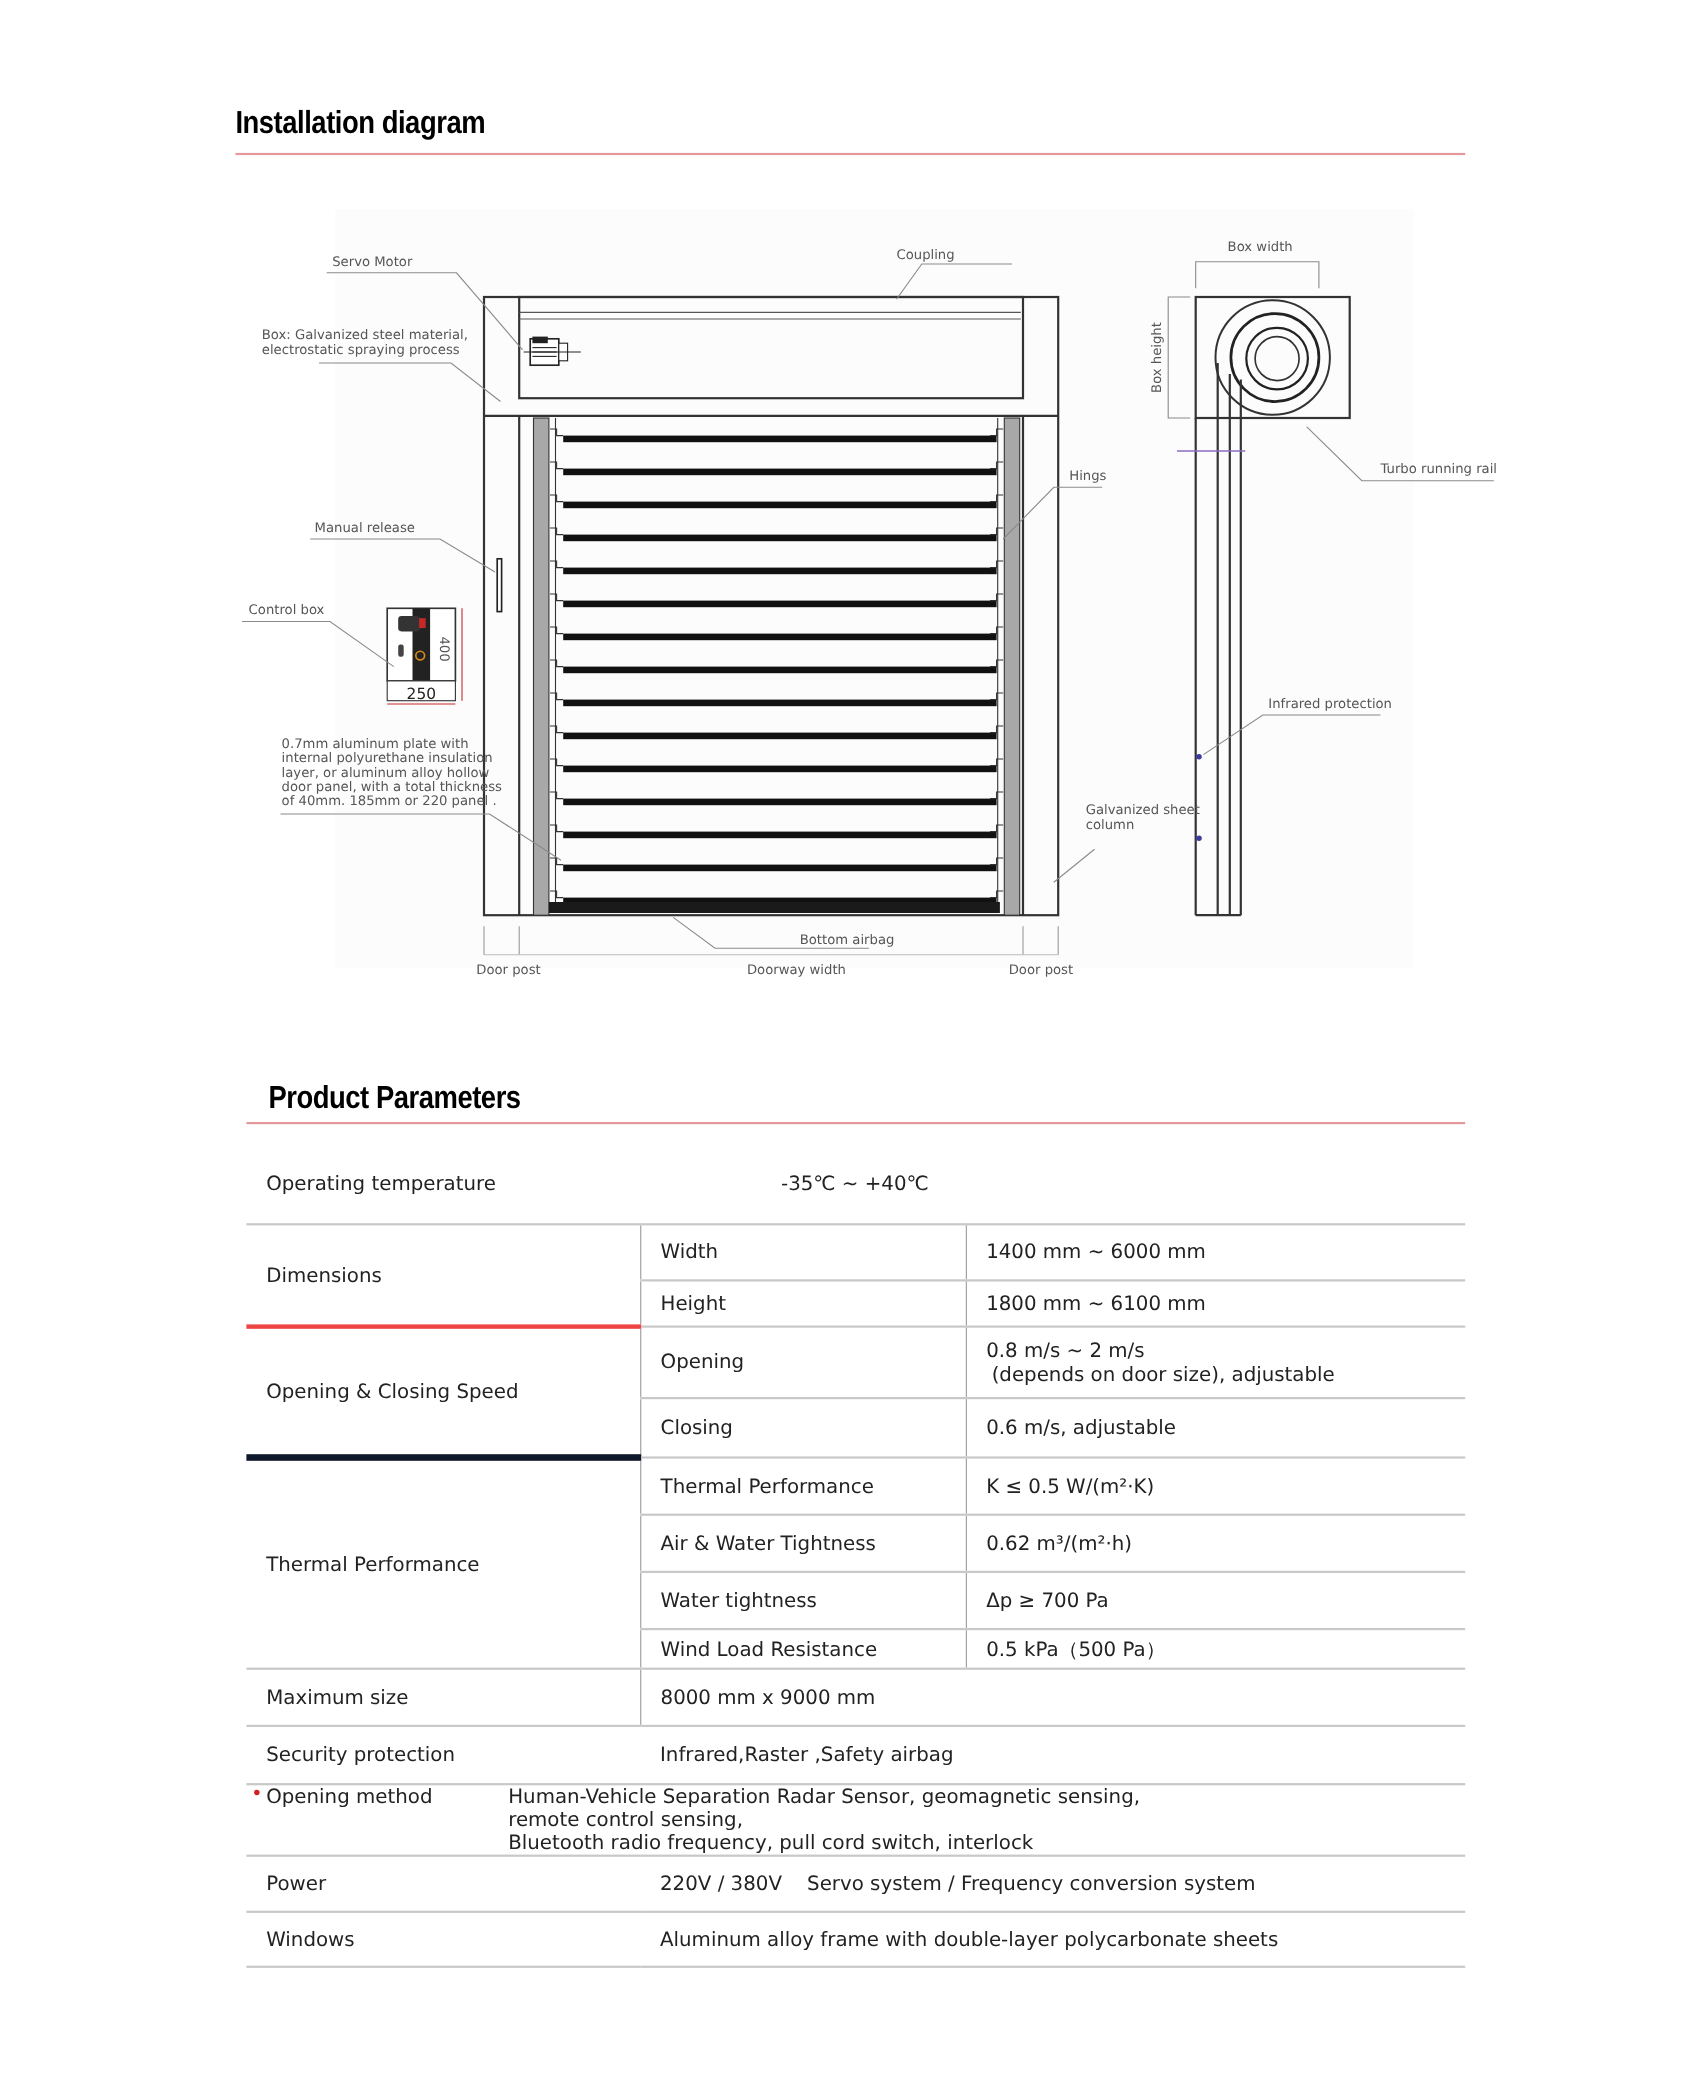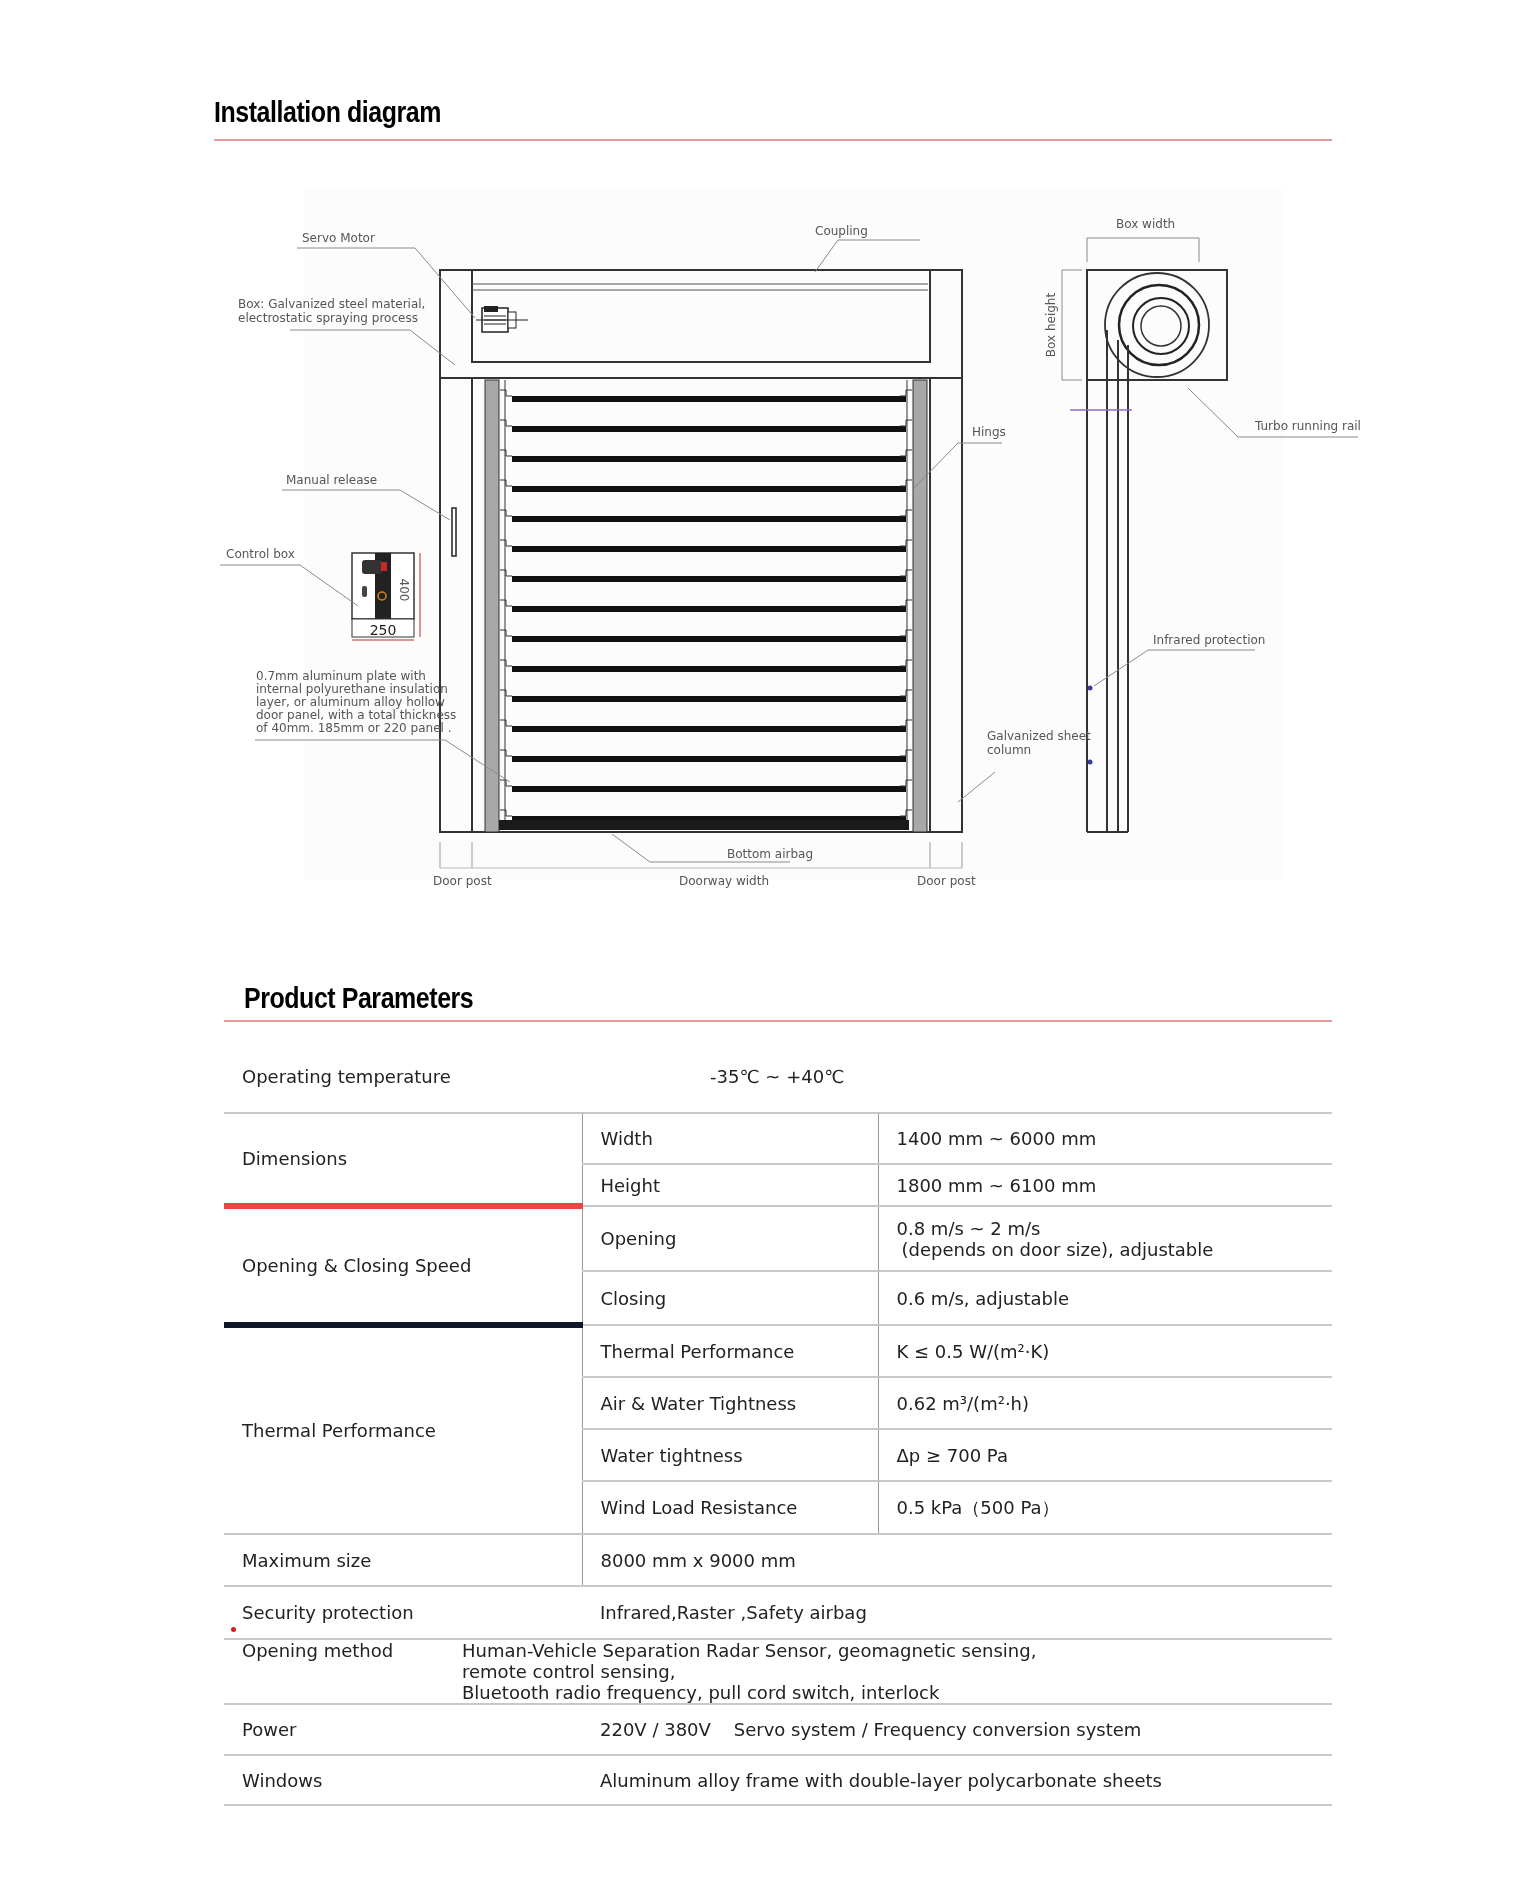--- a/index.html
+++ b/index.html
@@ -190,21 +190,21 @@
       <col style="width:296px">
       <col>
     </colgroup>
   <tbody>
       <tr class="row-line" style="height:73px">
     <td>Operating temperature</td>
     <td colspan="2" style="padding-left:128px">-35℃ ~ +40℃</td>
   </tr>
 
   <tr class="row-line" style="height:51px">
-    <td rowspan="2" style="border-bottom:6px solid #ef4444">Dimensions</td>
+    <td rowspan="2" style="border-bottom:4px solid #ef4444">Dimensions</td>
     <td class="sub-border-l">Width</td>
     <td class="sub-border-l">1400 mm ~ 6000 mm</td>
   </tr>
   <tr class="row-line" style="height:42px">
     <td class="sub-border-l">Height</td>
     <td class="sub-border-l">1800 mm ~ 6100 mm</td>
   </tr>
 
   <tr class="row-line" style="height:65px">
     <td rowspan="2" style="border-bottom:6px solid #0f172a">Opening &amp; Closing Speed</td>
@@ -225,21 +225,21 @@
     <td class="sub-border-l">K ≤ 0.5 W/(m²·K)</td>
   </tr>
   <tr class="row-line" style="height:52px">
     <td class="sub-border-l">Air &amp; Water Tightness</td>
     <td class="sub-border-l">0.62 m³/(m²·h)</td>
   </tr>
   <tr class="row-line" style="height:52px">
     <td class="sub-border-l">Water tightness</td>
     <td class="sub-border-l">Δp ≥ 700 Pa</td>
   </tr>
-  <tr class="row-line" style="height:53px">
+  <tr class="row-line" style="height:36px">
     <td class="sub-border-l">Wind Load Resistance</td>
     <td class="sub-border-l">0.5 kPa（500 Pa）</td>
   </tr>
 
   <tr class="row-line" style="height:52px">
     <td>Maximum size</td>
     <td colspan="2" class="center sub-border-l">8000 mm x 9000 mm</td>
   </tr>
   <tr class="row-line" style="height:53px">
     <td>Security protection</td>

